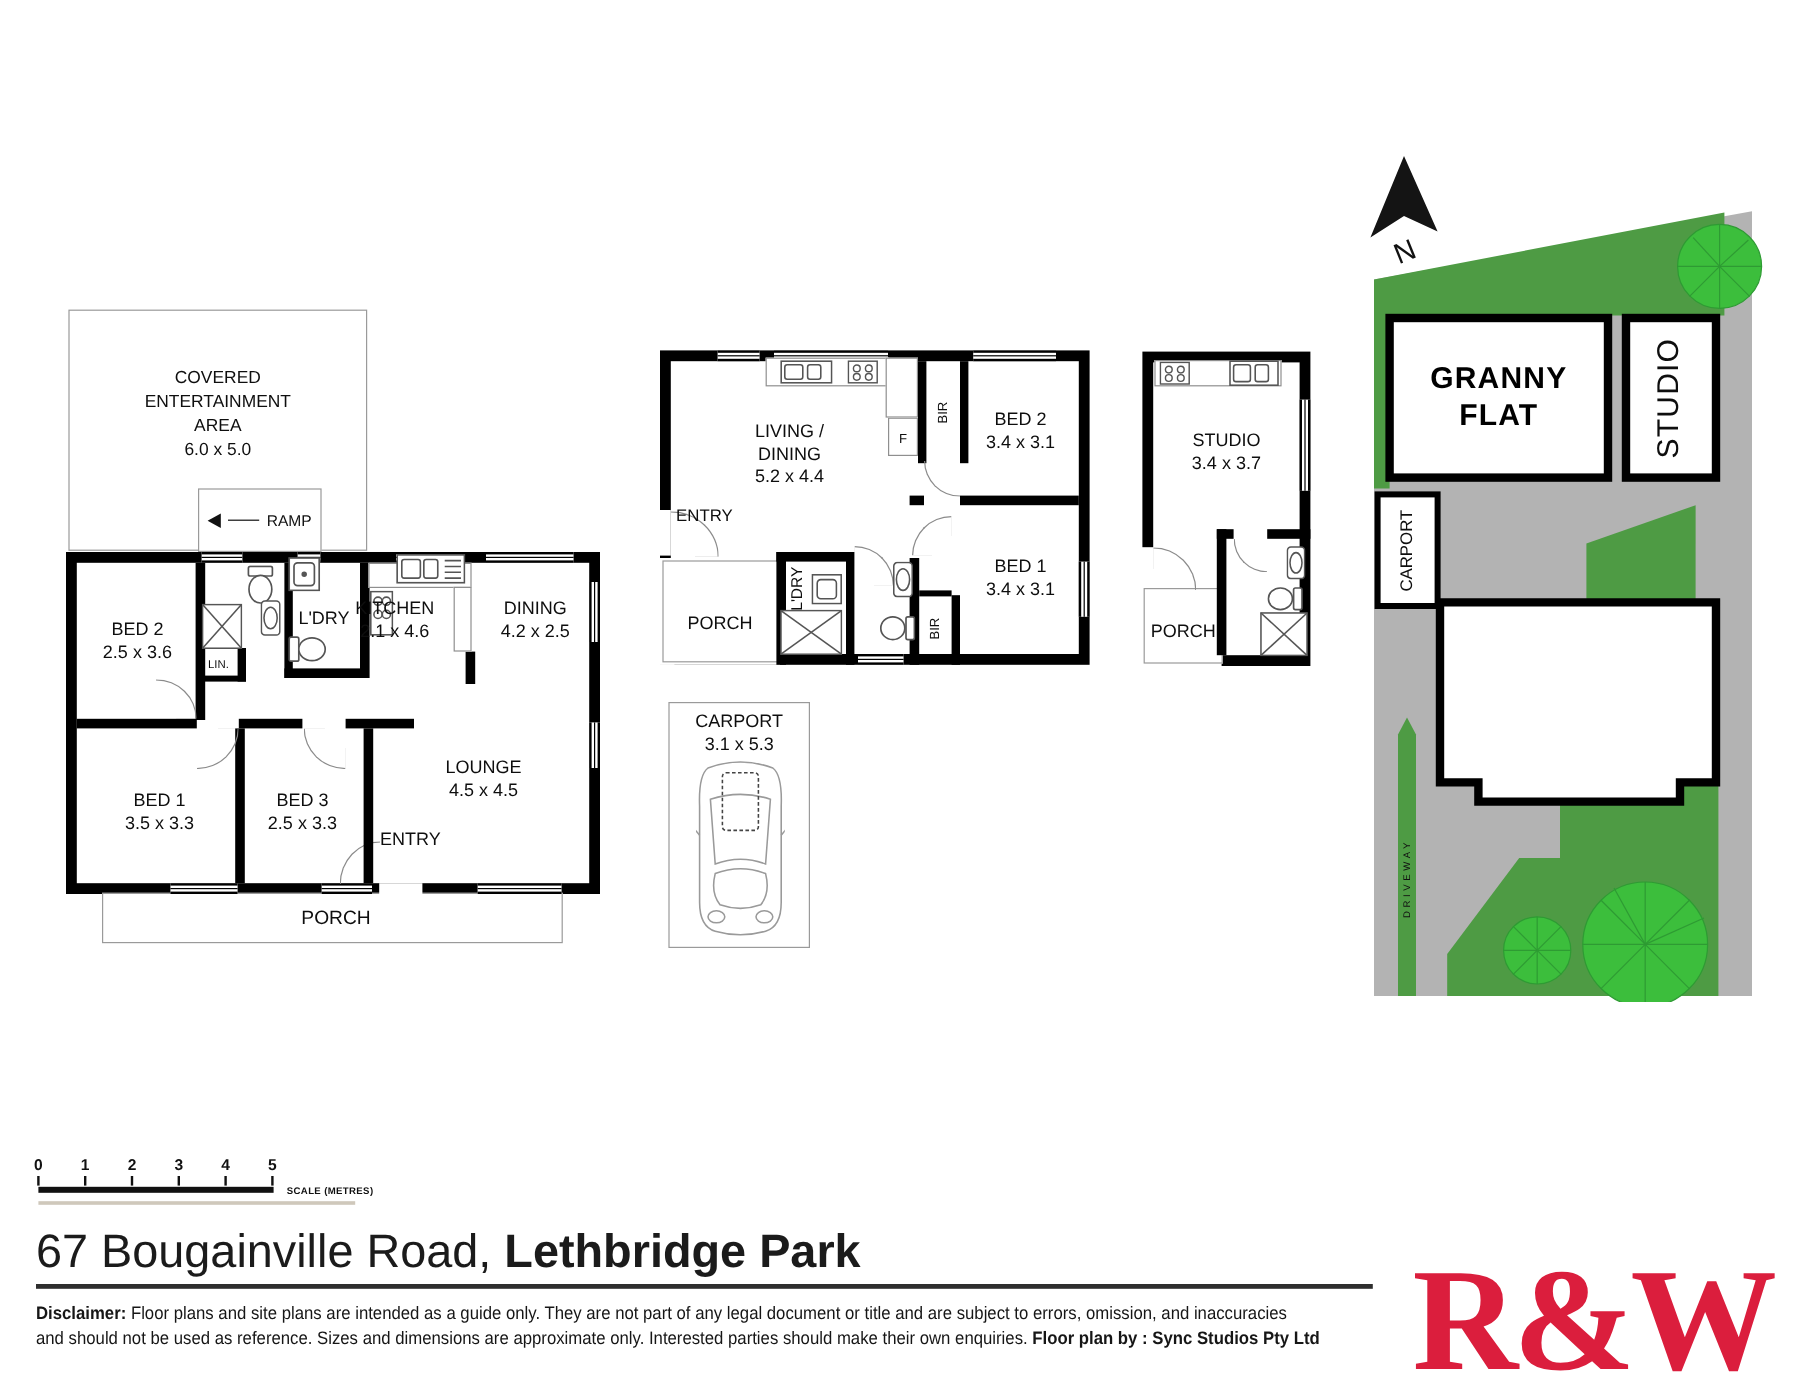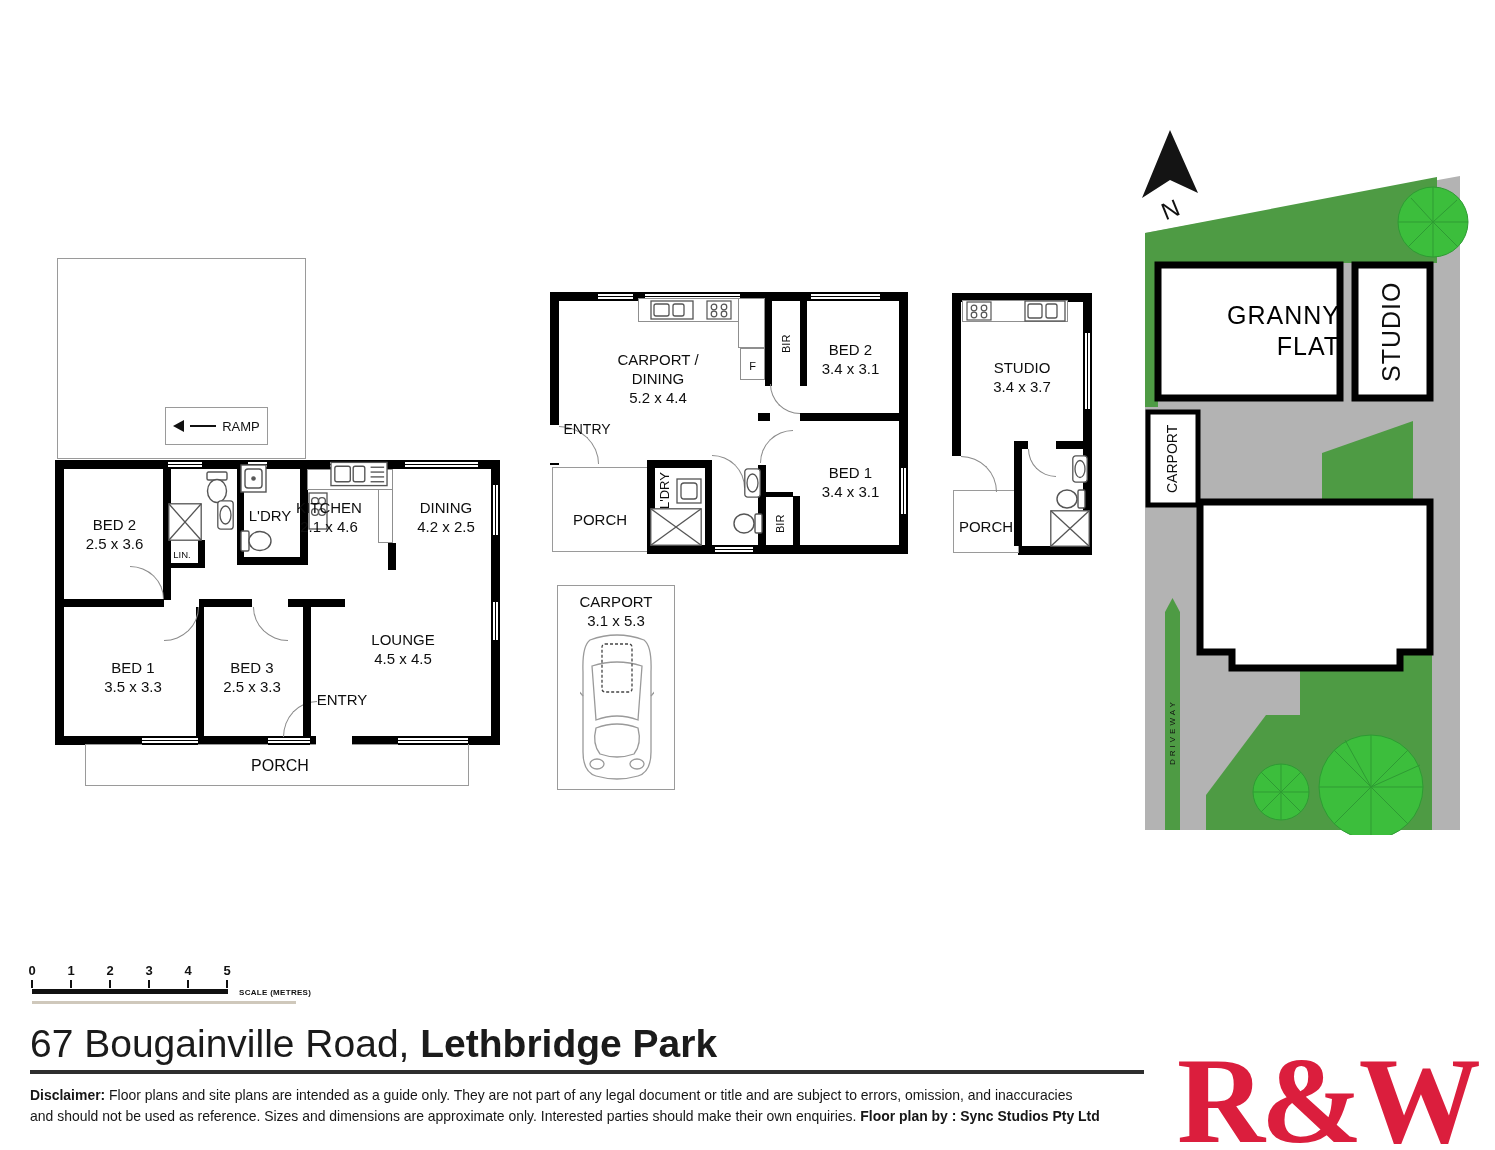--- a/index.html
+++ b/index.html
@@ -24,21 +24,21 @@
   .arc.bl{border-width:0 0 1.3px 1.3px;border-radius:0 0 0 100%;}
   .arc.br{border-width:0 1.3px 1.3px 0;border-radius:0 0 100% 0;}
   
   .lbl{position:absolute;text-align:center;font-size:15px;line-height:19px;color:#0e0e0e;white-space:nowrap;}
   .lbl.small{font-size:9.5px;line-height:11px;}
   .vlbl{position:absolute;display:flex;align-items:center;justify-content:center;
         writing-mode:vertical-rl;transform:rotate(180deg);font-size:13px;color:#0e0e0e;white-space:nowrap;}
   .fix{position:absolute;}
   .fix svg{display:block;width:100%;height:100%;}
   
-  .site-lbl{position:absolute;text-align:right;font-weight:400;color:#000;}
+  .site-lbl{position:absolute;text-align:center;font-weight:700;color:#000;}
   
   #address{position:absolute;left:30px;top:1022px;font-size:39px;color:#1b1b1b;letter-spacing:0;text-align:right;}
   #address .bold{font-weight:bold;}
   #rule{position:absolute;left:30px;top:1070px;width:1114px;height:3.5px;background:#2e2e2e;}
   .disc{position:absolute;left:30px;font-size:15px;color:#161616;white-space:nowrap;transform:scaleX(0.93);transform-origin:left center;}
   .disc b{font-weight:bold;}
   #logo{position:absolute;left:1177px;top:1006px;width:286px;text-align:center;
         font-family:"Liberation Serif",serif;font-weight:bold;font-size:122px;line-height:1.0;
         letter-spacing:-4px;color:#DB1E3D;margin-top:34px;}
   
@@ -51,22 +51,28 @@
   .ramp-in{position:absolute;inset:0;display:flex;align-items:center;justify-content:center;gap:6px;}
   .tri-l{width:0;height:0;border-top:6px solid transparent;border-bottom:6px solid transparent;border-right:11px solid #111;}
   .dash{width:26px;height:1.6px;background:#111;}
 </style>
 </head>
 <body>
 
 <div id="canvas">
 
   <div class="outline" style="left:57px;top:258px;width:249px;height:201px;"></div>
-
-  <div class="outline" style="left:165px;top:407px;width:103px;height:38px;">
+  <div class="lbl" style="left:80px;top:305px;width:203px;font-size:14.5px;line-height:20px;">
+    <div>COVERED</div>
+    <div>ENTERTAINMENT</div>
+    <div>AREA</div>
+    <div>6.0 x 5.0</div>
+  </div>
+
+  <div class="outline" style="left:165px;top:407px;width:103px;height:53px;">
     <div class="ramp-in">
       <span class="tri-l"></span>
       <span class="dash"></span>
       <span style="font-size:13px;">RAMP</span>
     </div>
   </div>
 
   <div class="shell" style="left:55px;top:460px;width:445px;height:285px;"></div>
 
   <div class="outline" style="left:85px;top:744px;width:384px;height:42px;"></div>
@@ -260,21 +266,21 @@
     </svg>
   </div>
   <div class="fix" style="left:733px;top:510px;width:30px;height:27px;">
     <svg viewBox="0 0 30 27" fill="#fff" stroke="#555" stroke-width="1.4">
       <ellipse cx="11" cy="13.5" rx="10" ry="9.5"></ellipse>
         <rect x="22" y="4" width="7" height="19" rx="1.5"></rect>
     </svg>
   </div>
 
   <div class="lbl" style="left:598px;top:350px;width:120px;">
-    <div>CARPORT /</div>
+    <div>LIVING /</div>
     <div>DINING</div>
     <div>5.2 x 4.4</div>
   </div>
   <div class="lbl" style="left:798px;top:340px;width:105px;">
     <div>BED 2</div>
       <div>3.4 x 3.1</div>
   </div>
   <div class="lbl" style="left:798px;top:463px;width:105px;">
     <div>BED 1</div>
       <div>3.4 x 3.1</div>

